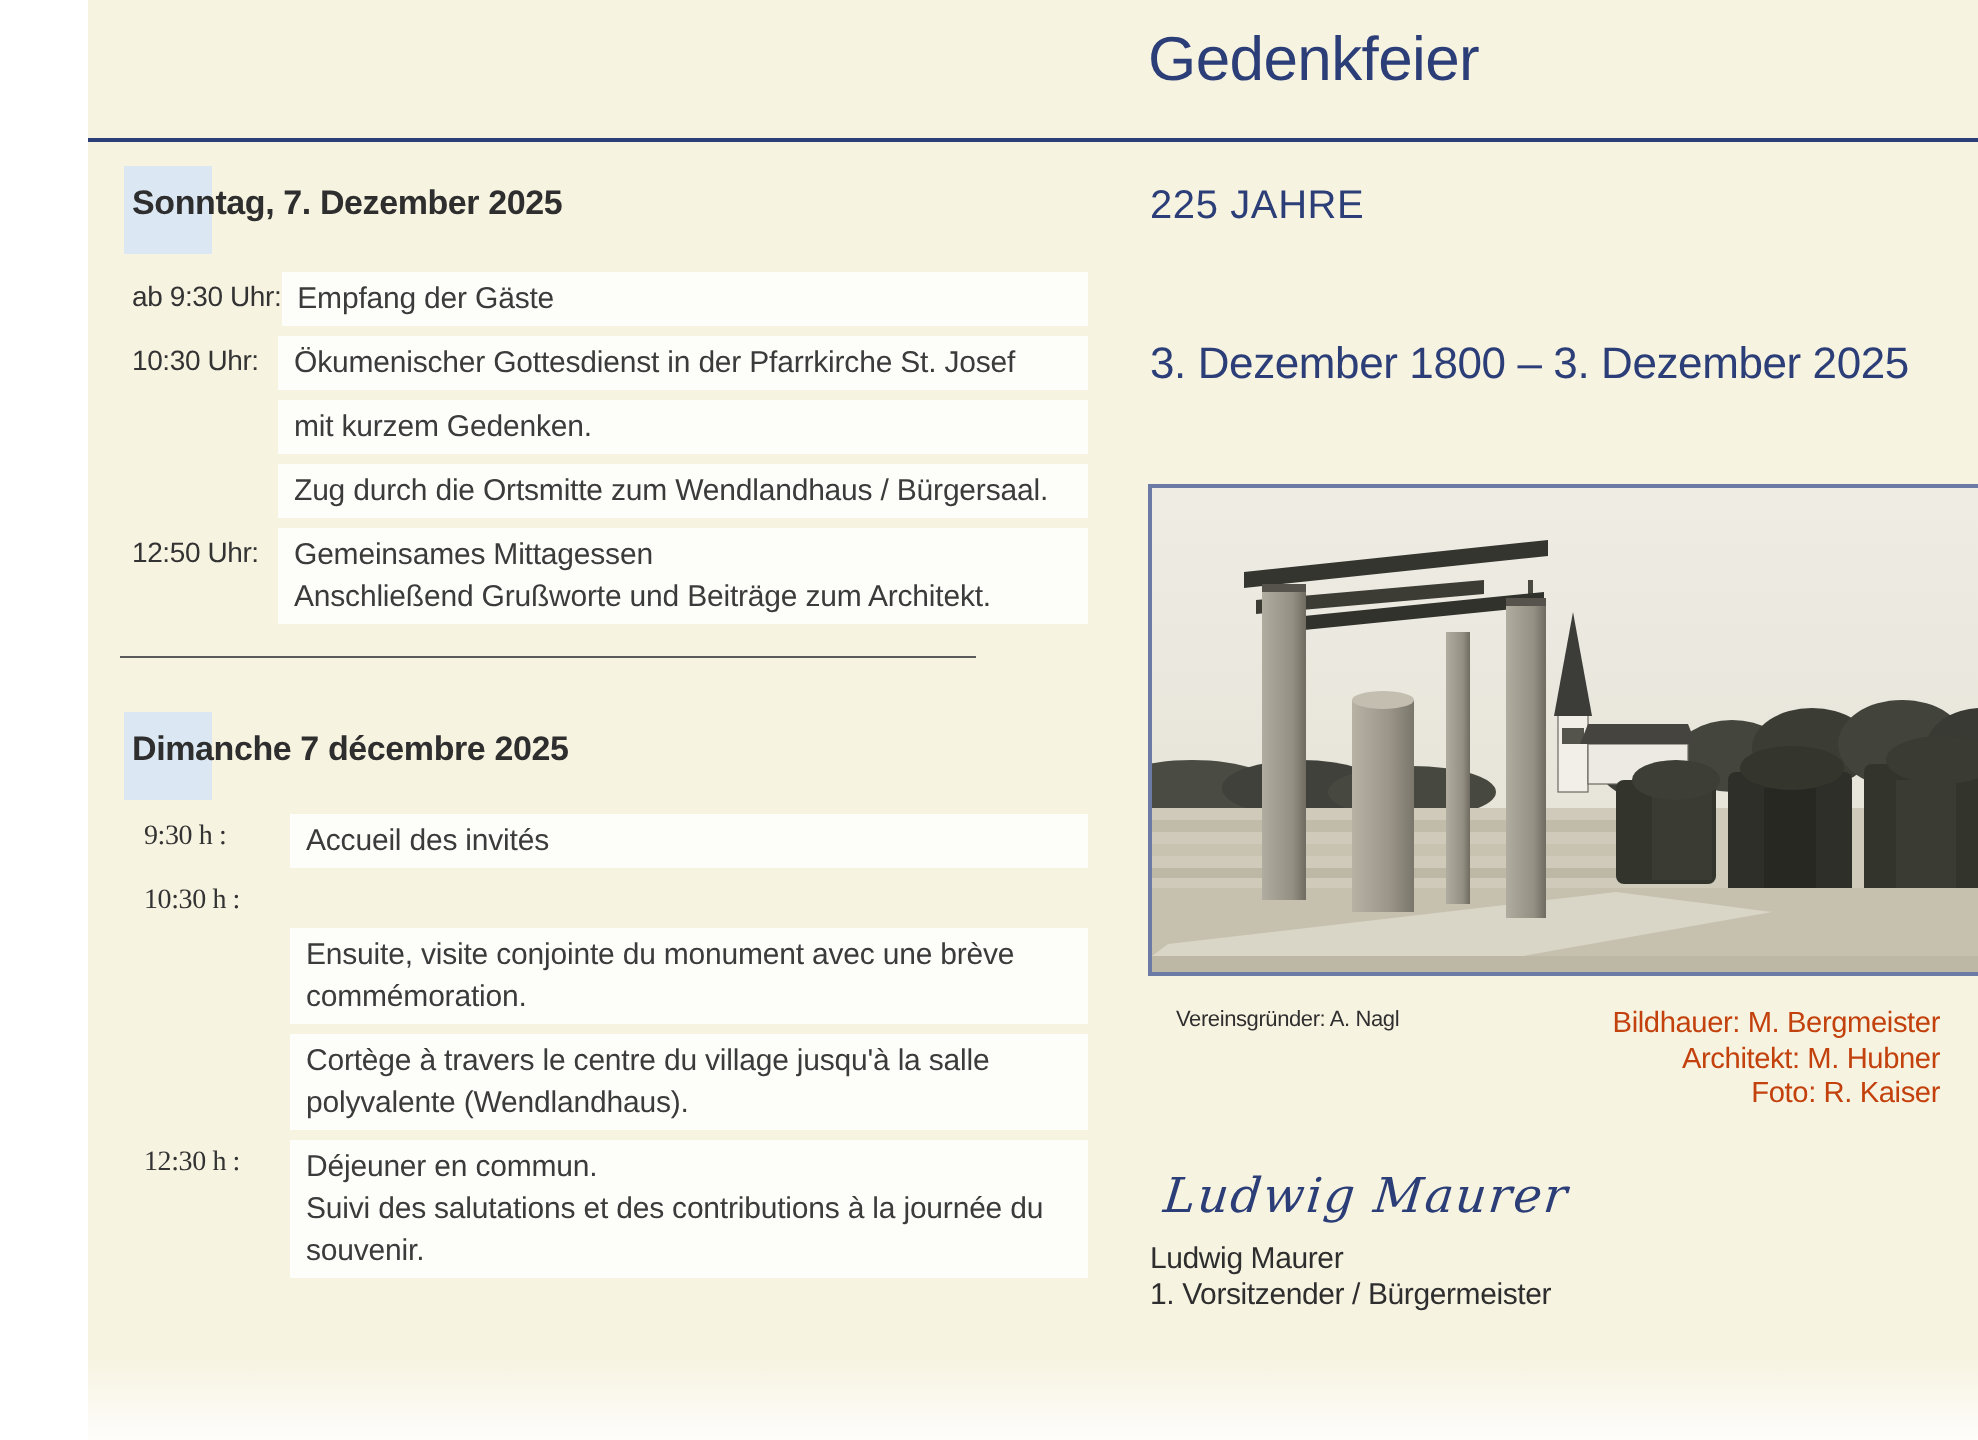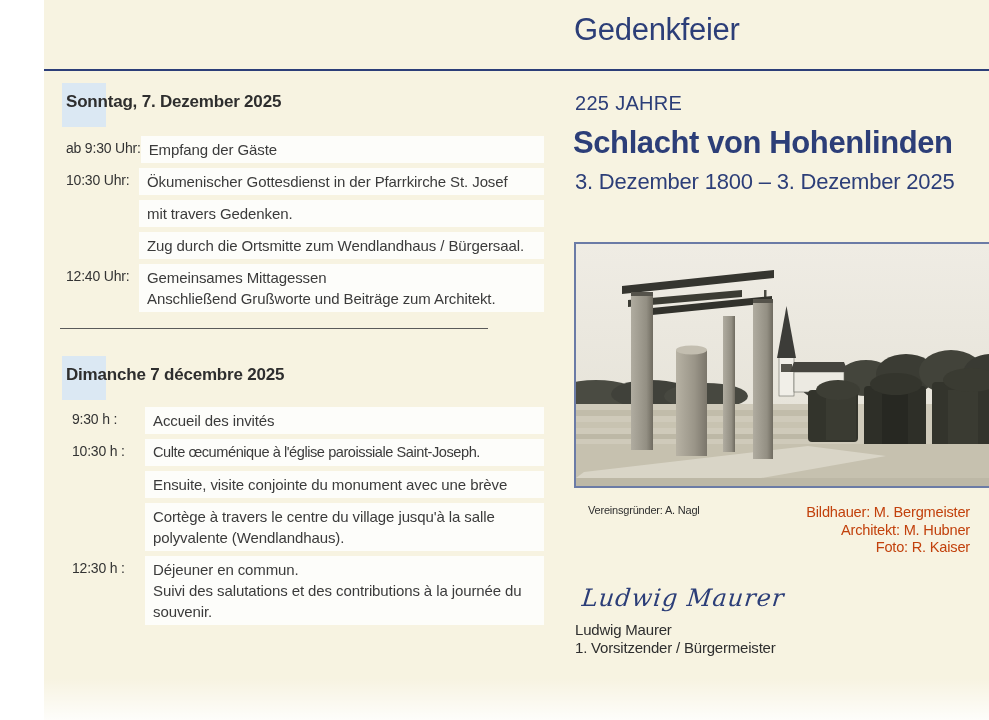--- a/index.html
+++ b/index.html
@@ -24,21 +24,21 @@
     background:var(--hl);z-index:-1;}
   .rows{margin-top:24px;}
   .row{display:flex;margin-bottom:5px;}
   .row .time{flex:0 0 73px;font-size:14px;color:#333;letter-spacing:-.2px;padding-top:4px;white-space:nowrap;}
   .row .desc{flex:1;background:var(--boxwhite);padding:3px 8px;min-height:21px;}
   .row .line{font-size:15px;line-height:21px;color:var(--body);letter-spacing:-.1px;}
   .row.condensed .line{letter-spacing:-.45px;font-size:14.6px;}
   .divider{width:428px;border:0;border-top:1.6px solid #5a5a5a;margin:16px 0 0 -6px;}
   .sec-heading.second{margin-top:36px;}
   .rows.french{margin-top:22px;}
-  .rows.french .time{padding-left:6px;}
+  .rows.french .time{padding-left:6px;font-family:Liberation Serif, serif;}
 
   
   .event-years{position:absolute;left:531px;top:92px;font-size:20px;color:var(--navy);letter-spacing:.3px;}
   .event-title{position:absolute;left:529px;top:125px;font-size:31px;font-weight:700;color:var(--navy);letter-spacing:-.4px;}
   .event-dates{position:absolute;left:531px;top:169px;font-size:22px;color:var(--navy);letter-spacing:-.2px;}
   .photo{position:absolute;left:530px;top:242px;width:429px;height:242px;border:2px solid var(--photoborder);
     background:#edeae2;}
   .captions{position:absolute;left:530px;top:504px;width:396px;}
   .caption-left{position:absolute;left:14px;top:0;font-size:11px;color:#2f2f2f;letter-spacing:-.2px;}
   .credits{position:absolute;right:0;top:0;text-align:right;}
@@ -70,31 +70,31 @@
           </div>
           <div class="row">
             <div class="time">10:30 Uhr:</div>
             <div class="desc">
               <div class="line">Ökumenischer Gottesdienst in der Pfarrkirche St. Josef</div>
             </div>
           </div>
           <div class="row">
             <div class="time"></div>
             <div class="desc">
-              <div class="line">mit travers Gedenken.</div>
+              <div class="line">mit kurzem Gedenken.</div>
             </div>
           </div>
           <div class="row">
             <div class="time"></div>
             <div class="desc">
               <div class="line">Zug durch die Ortsmitte zum Wendlandhaus / Bürgersaal.</div>
             </div>
           </div>
           <div class="row">
-            <div class="time">12:40 Uhr:</div>
+            <div class="time">12:50 Uhr:</div>
             <div class="desc">
               <div class="line">Gemeinsames Mittagessen</div>
               <div class="line">Anschließend Grußworte und Beiträge zum Architekt.</div>
             </div>
           </div>
         </div>
     </section>
 
     <hr class="divider">
 
@@ -102,28 +102,26 @@
       <h2 class="sec-heading second">Dimanche 7 décembre 2025</h2>
       <div class="rows french" id="french-rows">
           <div class="row">
             <div class="time">9:30 h :</div>
             <div class="desc">
               <div class="line">Accueil des invités</div>
             </div>
           </div>
           <div class="row condensed">
             <div class="time">10:30 h :</div>
-            <div class="desc">
-              <div class="line">Culte œcuménique à l'église paroissiale Saint-Joseph.</div>
-            </div>
           </div>
           <div class="row">
             <div class="time"></div>
             <div class="desc">
               <div class="line">Ensuite, visite conjointe du monument avec une brève</div>
+              <div class="line">commémoration.</div>
             </div>
           </div>
           <div class="row">
             <div class="time"></div>
             <div class="desc">
               <div class="line">Cortège à travers le centre du village jusqu'à la salle</div>
               <div class="line">polyvalente (Wendlandhaus).</div>
             </div>
           </div>
           <div class="row">
@@ -132,21 +130,20 @@
               <div class="line">Déjeuner en commun.</div>
               <div class="line">Suivi des salutations et des contributions à la journée du</div>
               <div class="line">souvenir.</div>
             </div>
           </div>
         </div>
     </section>
   </div>
 
   <div class="event-years">225 JAHRE</div>
-  <div class="event-title">Schlacht von Hohenlinden</div>
   <div class="event-dates">3. Dezember 1800 – 3. Dezember 2025</div>
 
   <div class="photo">
     <svg width="429" height="242" viewBox="0 0 429 242">
       <defs>
         <linearGradient id="sky" x1="0" y1="0" x2="0" y2="1">
           <stop offset="0" stop-color="#efece4"></stop>
             <stop offset="1" stop-color="#e3e0d5"></stop>
         </linearGradient>
         <linearGradient id="pillar" x1="0" y1="0" x2="1" y2="0">

